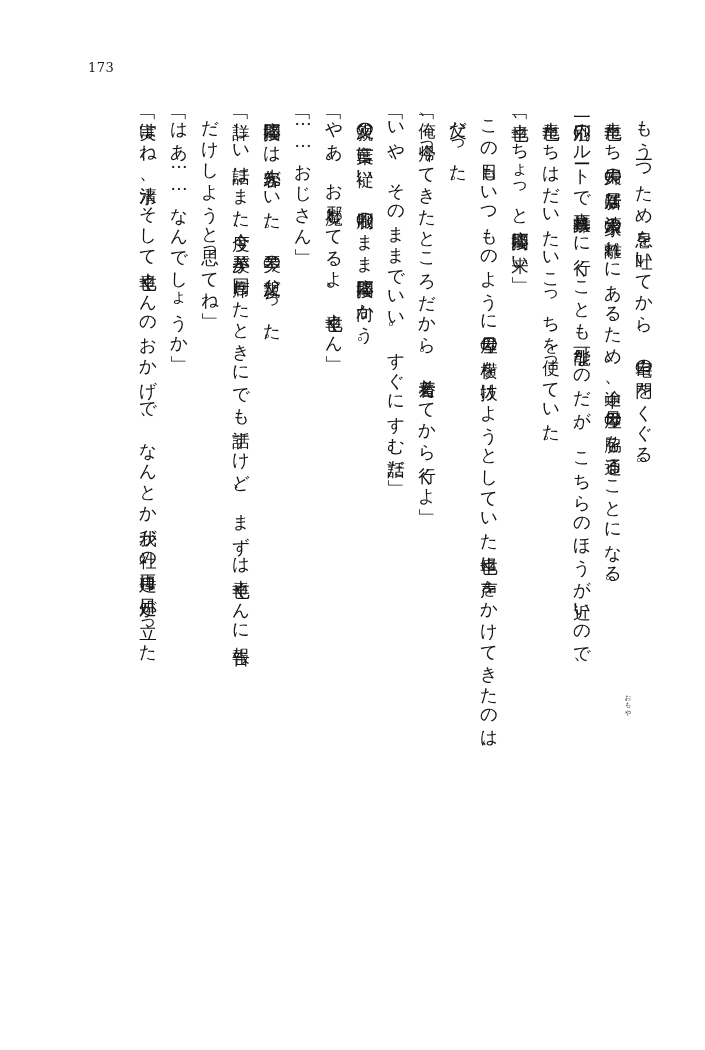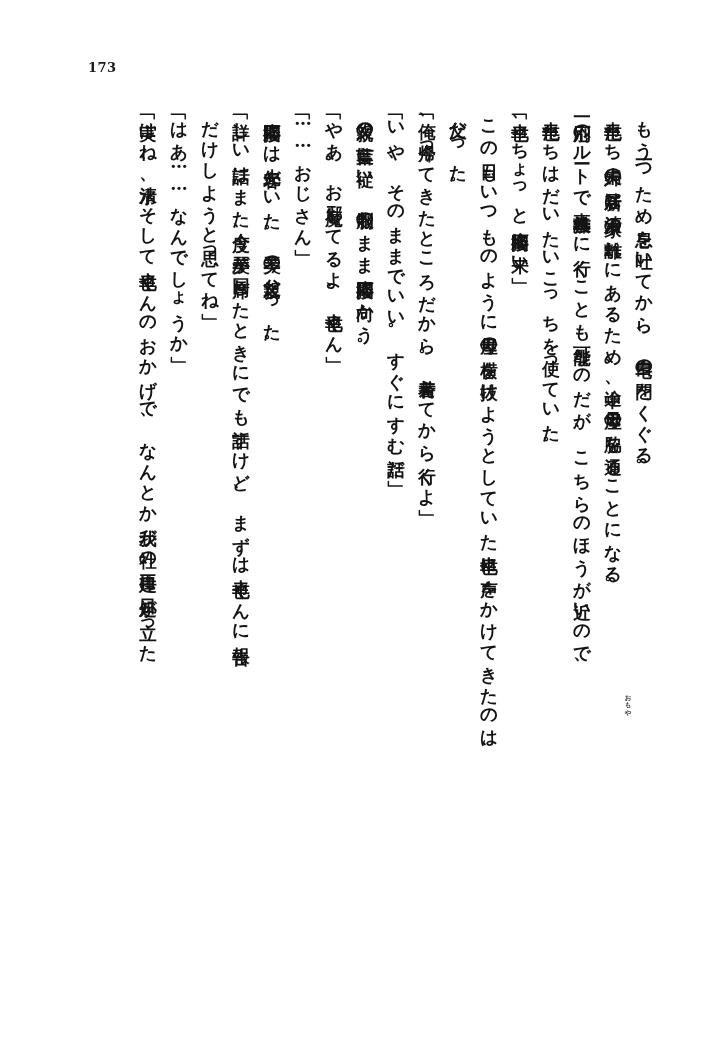--- a/index.html
+++ b/index.html
@@ -12,21 +12,20 @@
     height: 1050px;
     overflow: hidden;
     font-family: "DejaVu Serif", "Liberation Serif", serif;
     color: #111111;
   }
   .page {
     position: relative;
     width: 705px;
     height: 850px;
     background: #ffffff;
-    font-weight: bold;
   }
   .page-number {
     position: absolute;
     top: 60px;
     left: 88px;
     font-size: 13px;
     letter-spacing: 0.5px;
     color: #1a1a1a;
     font-family: "DejaVu Serif", "Liberation Serif", serif;
   }

